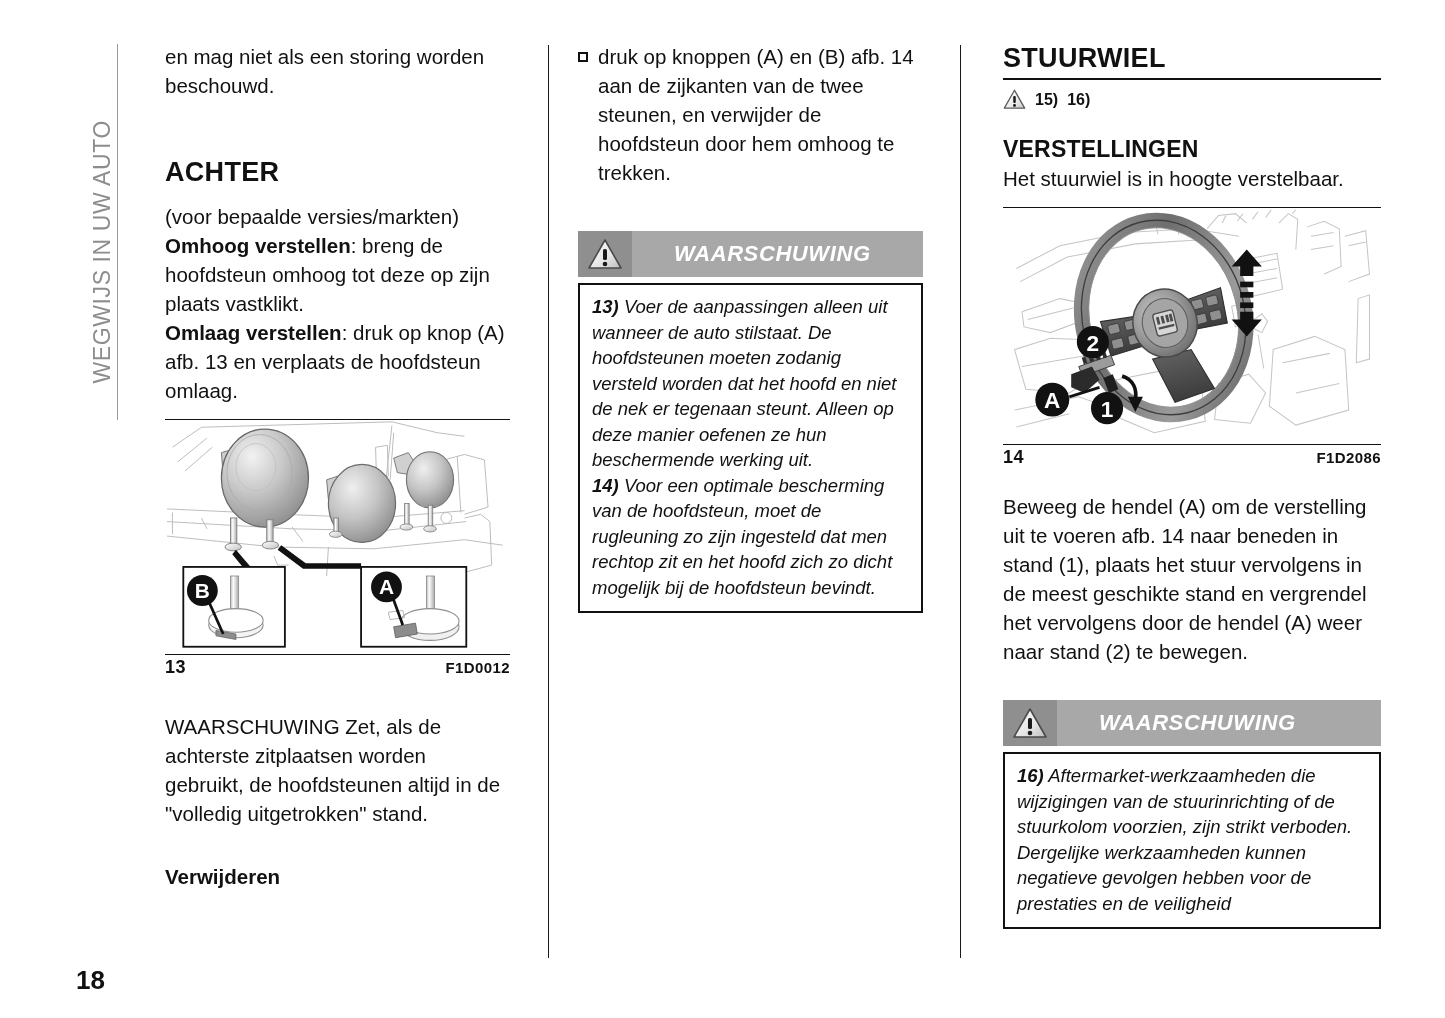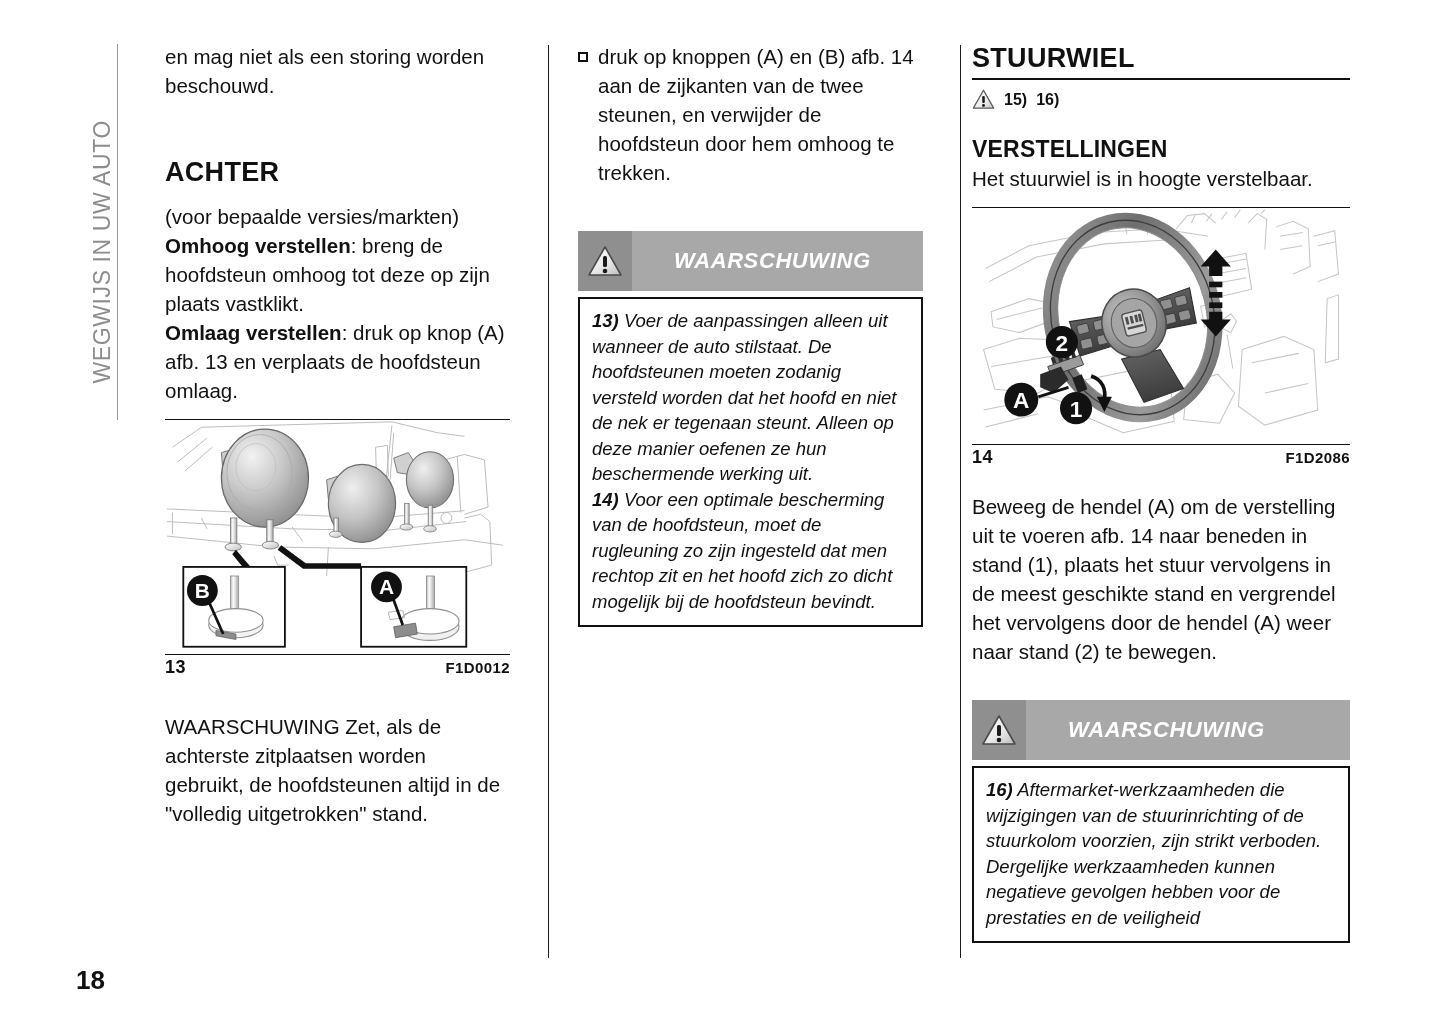--- a/index.html
+++ b/index.html
@@ -52,21 +52,21 @@
     background: #9a9a9a;
   }
 
   
   .col {
     position: absolute;
     top: 42px;
   }
   .col-1 { left: 165px;  width: 345px; }
   .col-2 { left: 578px;  width: 345px; }
-  .col-3 { left: 972px;  width: 378px; }
+  .col-3 { left: 1003px;  width: 378px; }
 
   .col-sep {
     position: absolute;
     top: 45px;
     width: 1px;
     height: 913px;
     background: #1a1a1a;
   }
   .sep-1 { left: 548px; }
   .sep-2 { left: 960px; }
@@ -123,21 +123,21 @@
     width: 10px;
     height: 10px;
     border: 2px solid #111;
     background: #fff;
   }
 
   
   .warn-bar {
     display: flex;
     align-items: stretch;
-    height: 60px;
+    height: 46px;
     margin: 0;
   }
   .warn-bar .icon-box {
     width: 54px;
     background: #8f8f8f;
     display: flex;
     align-items: center;
     justify-content: center;
   }
   .warn-bar .title-box {
@@ -368,20 +368,21 @@
         <span class="fig-code">F1D0012</span>
       </div>
     </div>
 
     <div class="gap-lg"></div>
 
     <p class="para">WAARSCHUWING Zet, als de achterste zitplaatsen worden gebruikt, de hoofdsteunen altijd in de "volledig uitgetrokken" stand.</p>
 
     <div class="gap-lg"></div>
 
+    <h3 class="minor">Verwijderen</h3>
 
 
   </div>
 
   <div class="col col-2">
 
     <div class="bullet-line">
       <span class="sq"></span>
       <span>druk op knoppen (A) en (B) afb. 14 aan de zijkanten van de twee steunen, en verwijder de hoofdsteun door hem omhoog te trekken.</span>
     </div>

